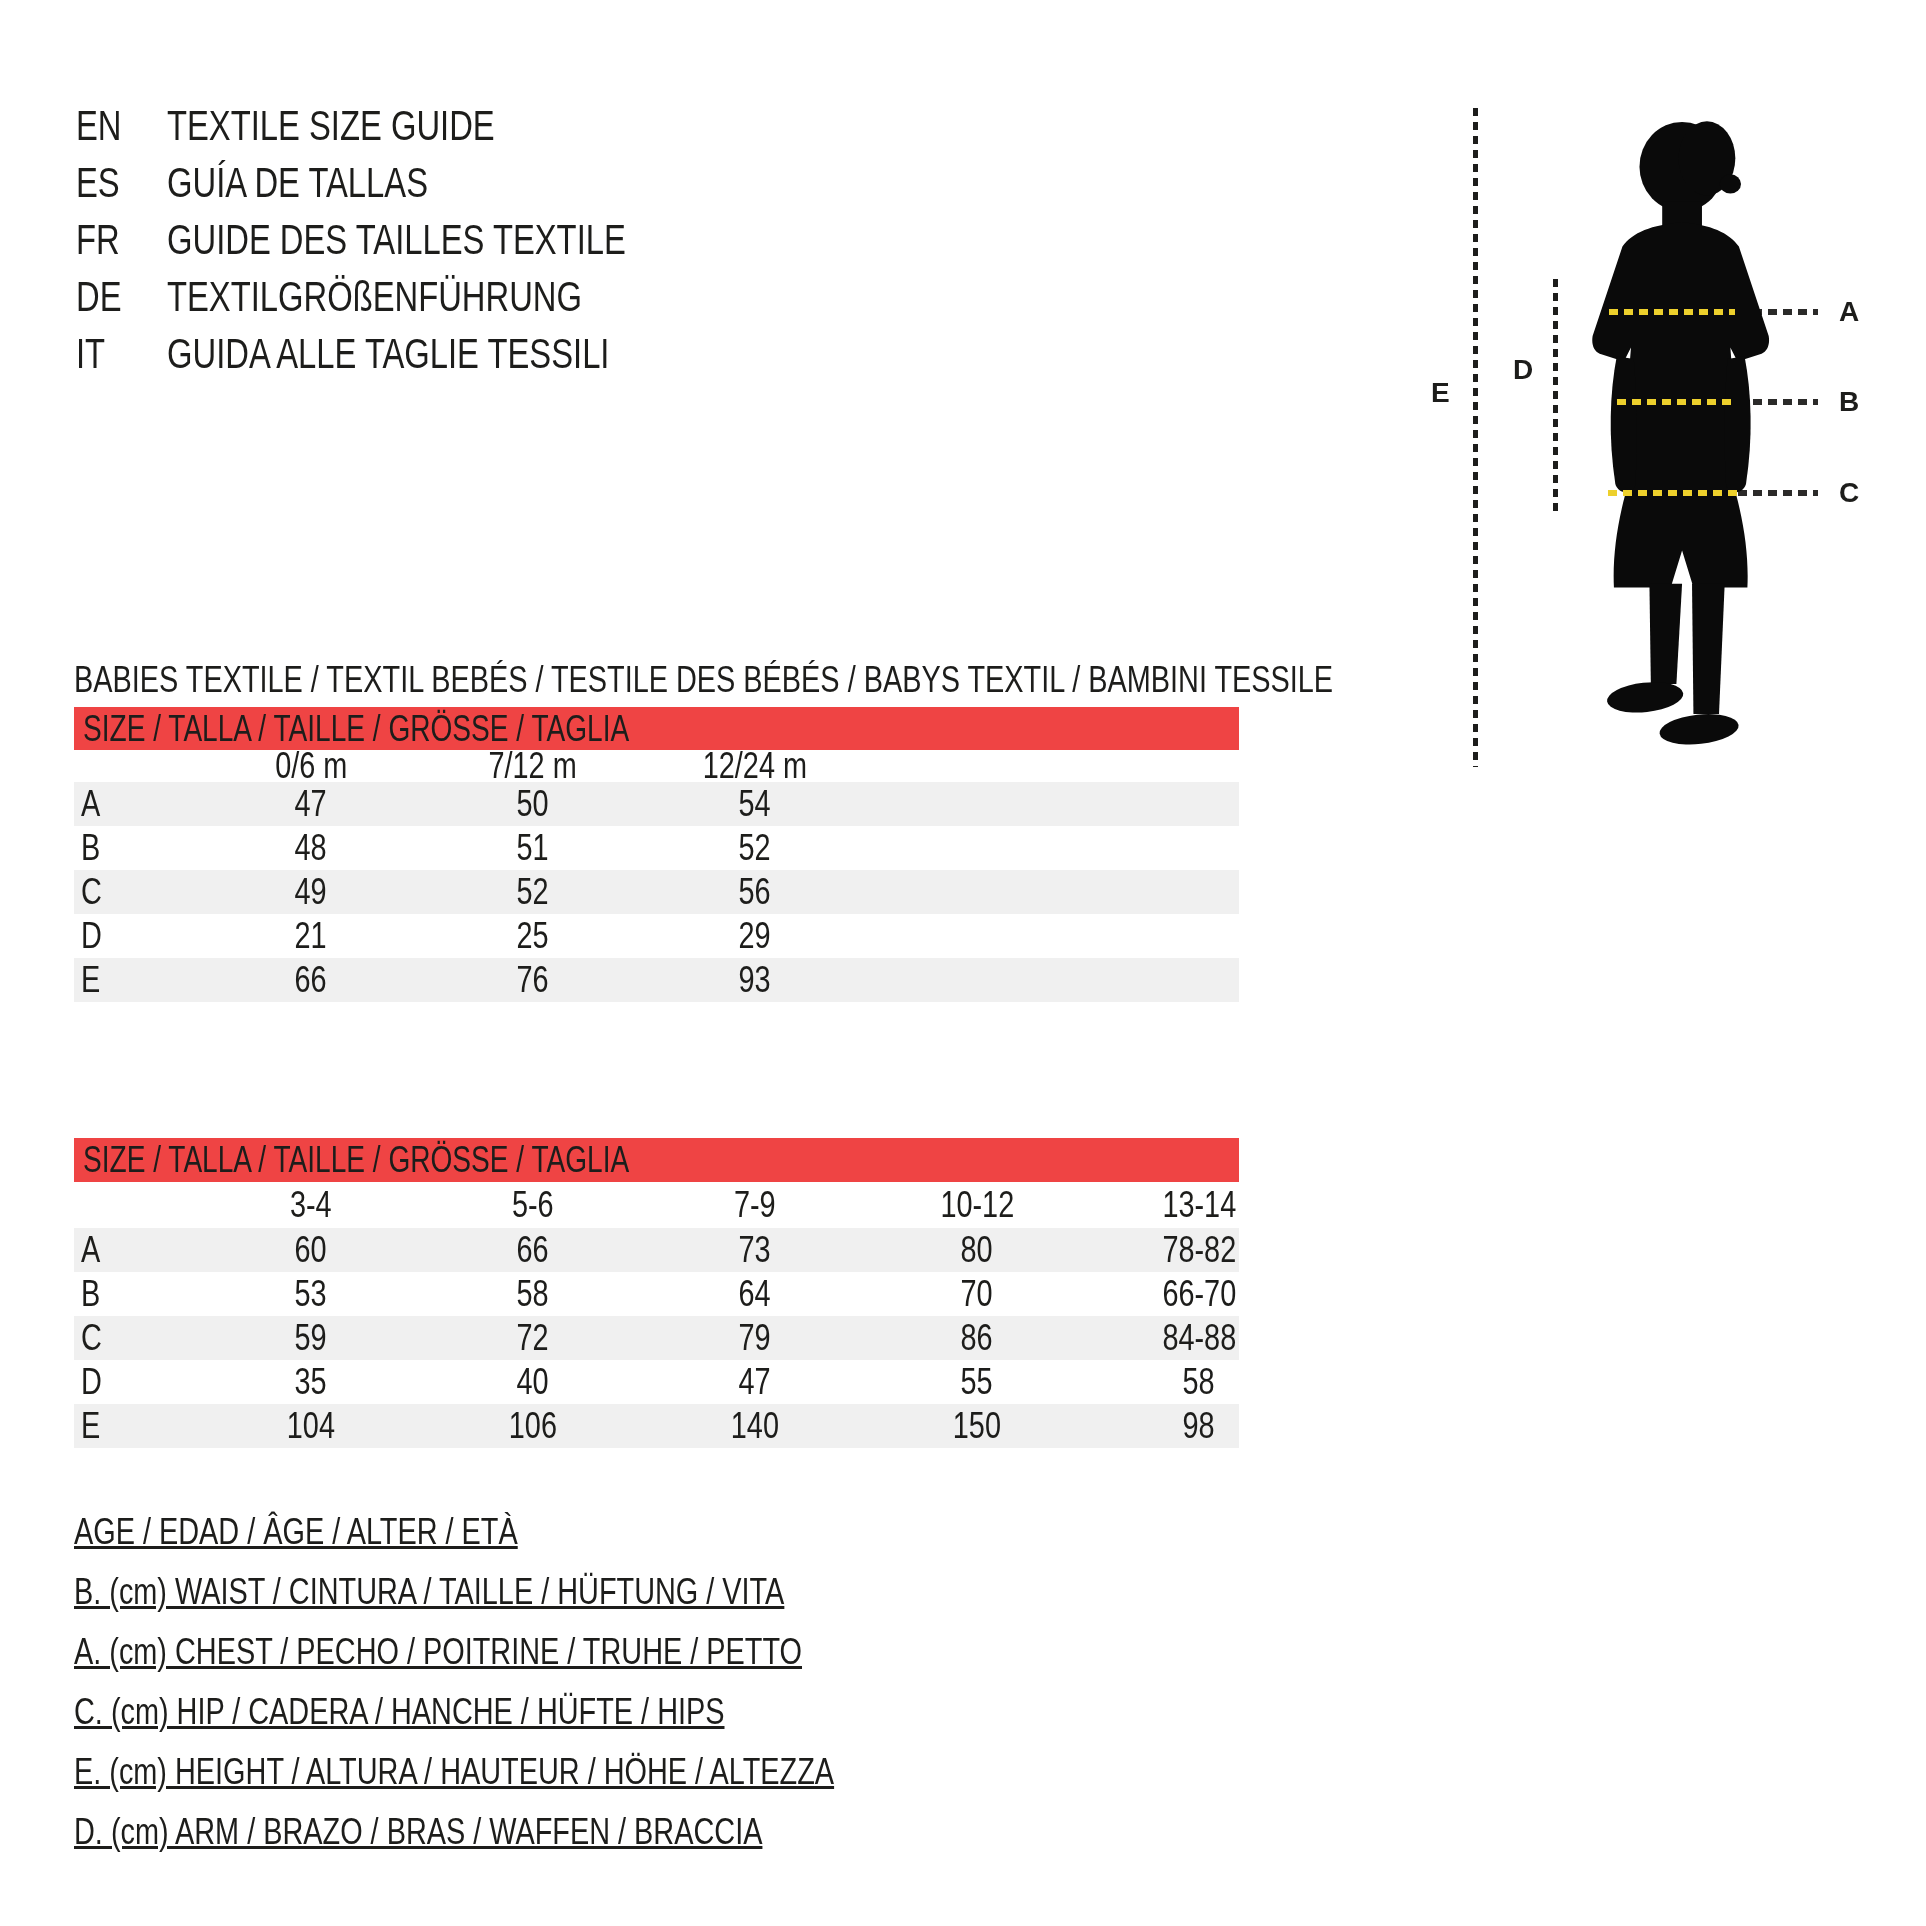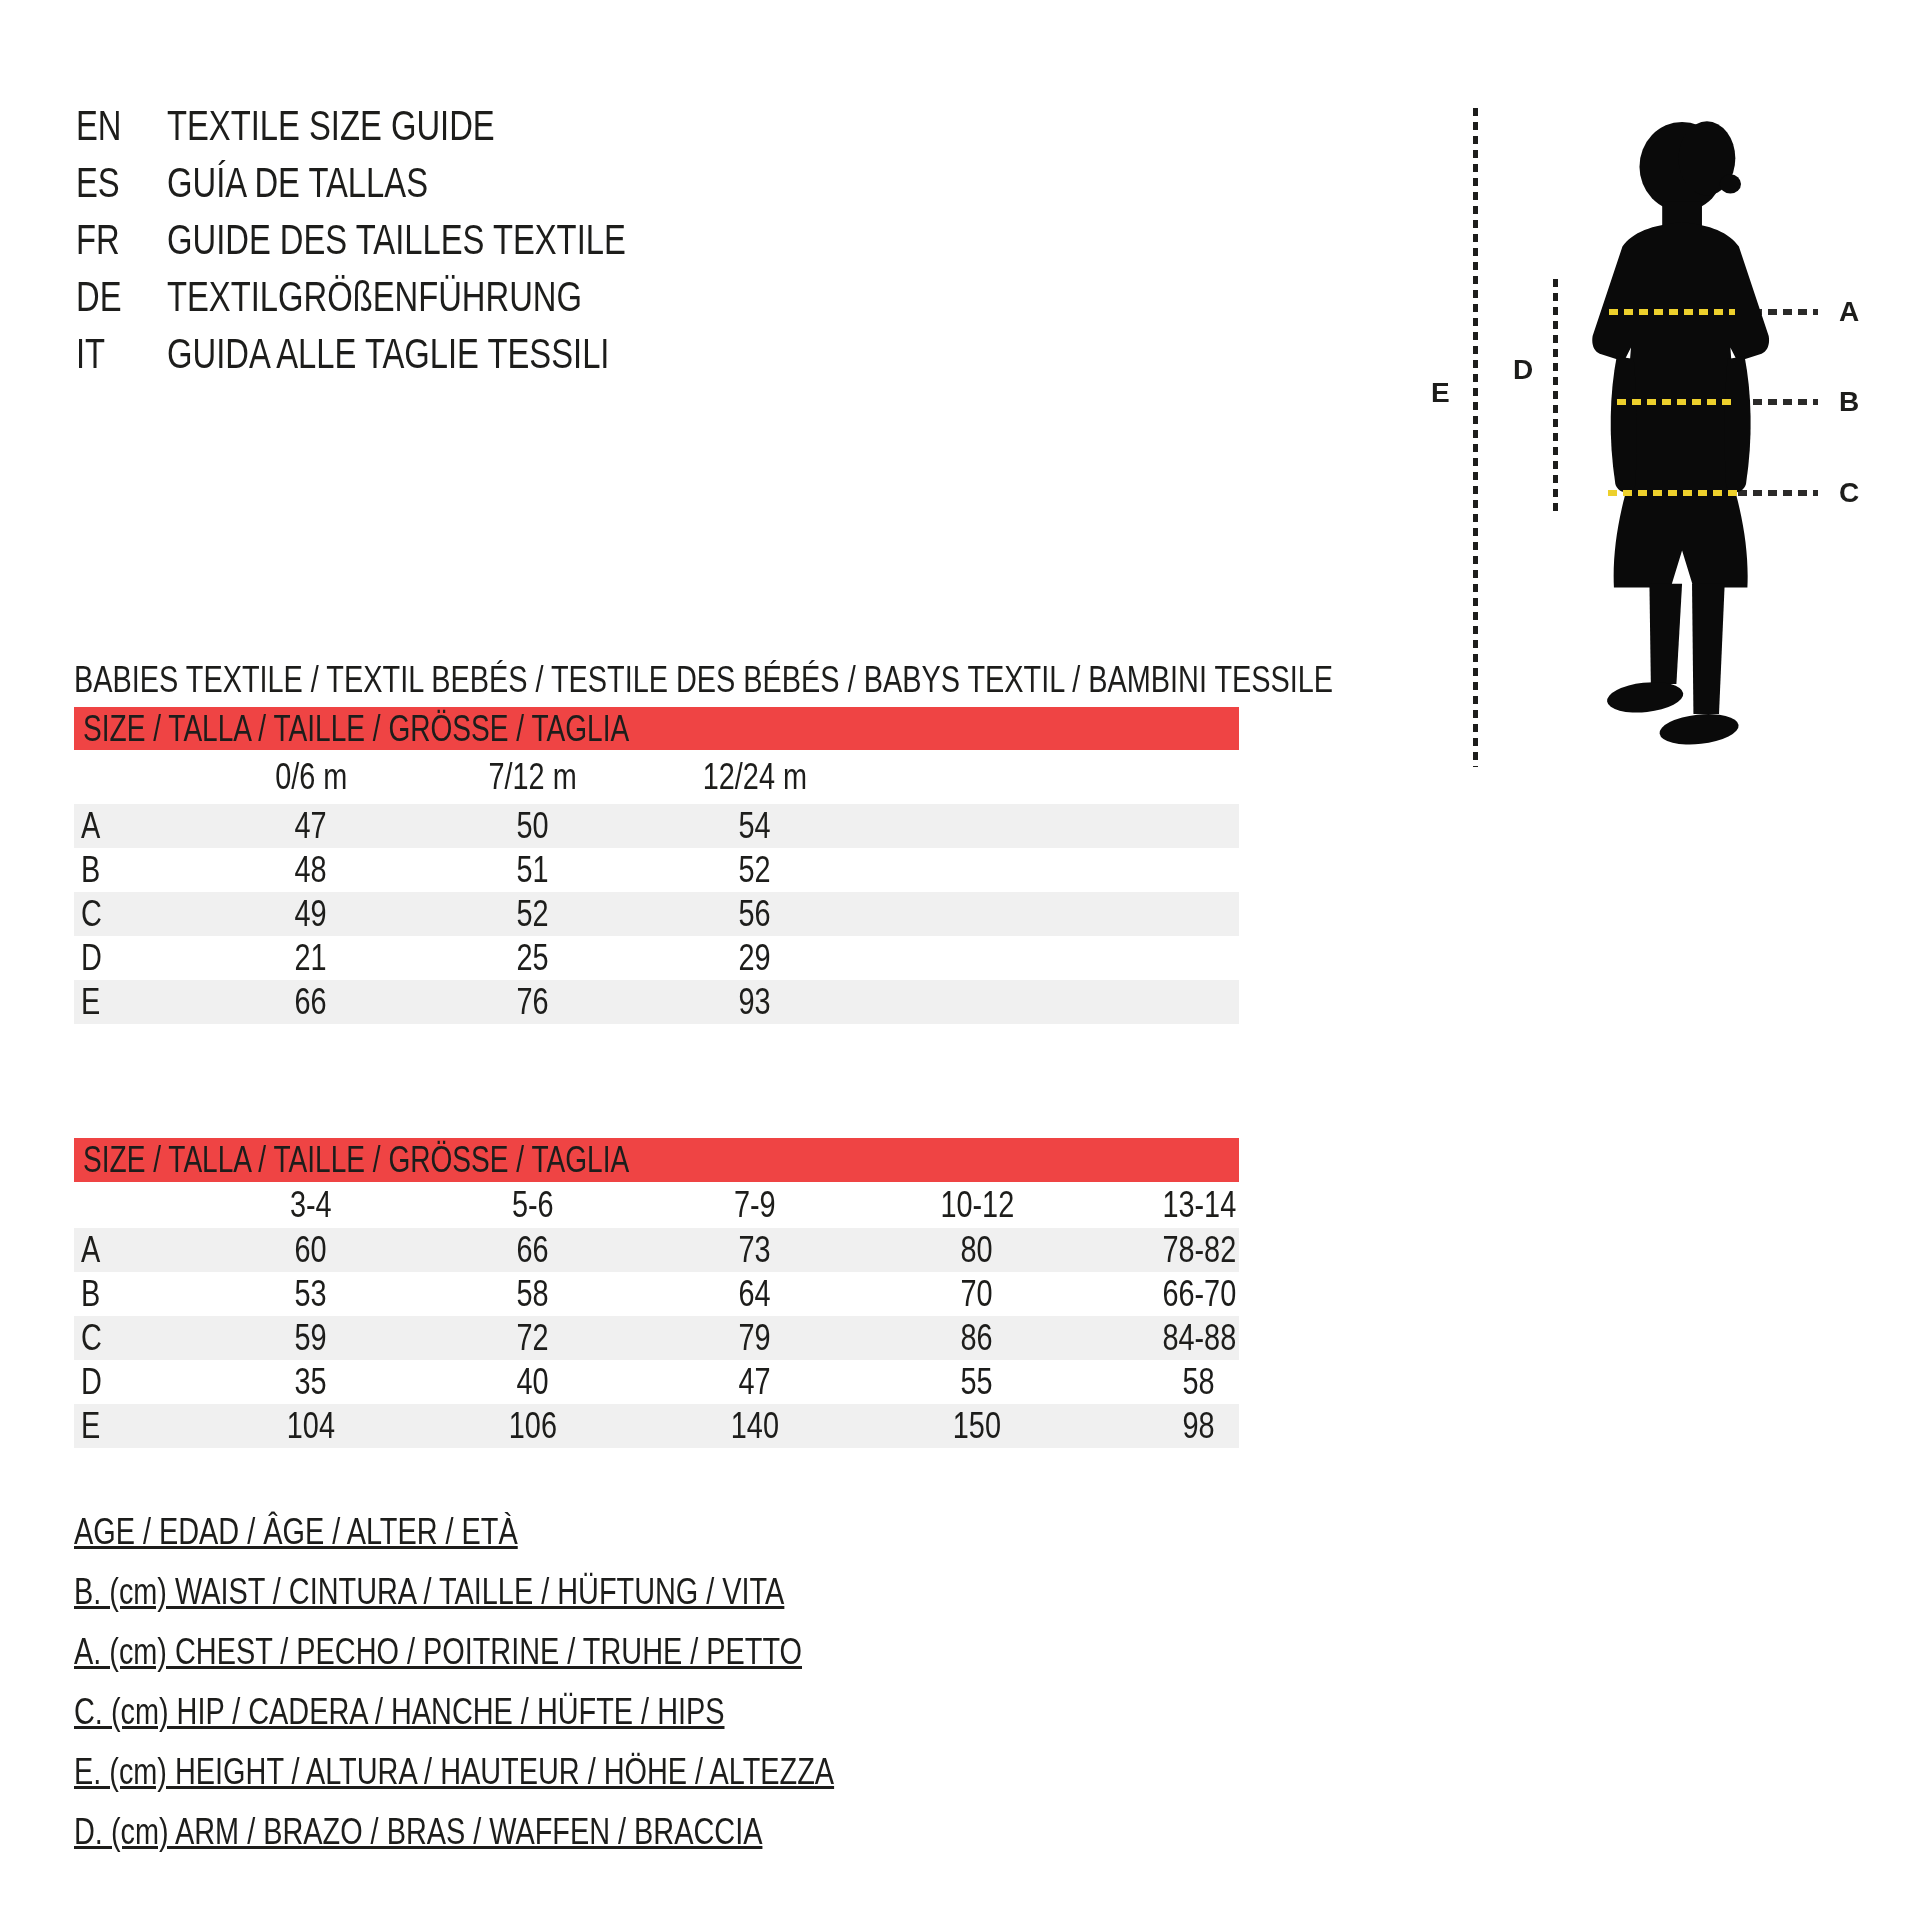--- a/index.html
+++ b/index.html
@@ -27,21 +27,21 @@
   #silhouette{position:absolute;left:1577px;top:106px;z-index:2;}
 
   
   .sec-heading{position:absolute;left:74px;font-size:37px;line-height:38px;}
 
   
   .size-bar{position:absolute;left:74px;width:1165px;background:#ef4444;display:flex;align-items:center;}
   .size-bar .t{margin-left:8.6px;font-size:36px;}
   .tbl{position:absolute;left:74px;width:1165px;}
   .tr{display:flex;align-items:center;height:44px;font-size:37px;}
-  .tr.head{height:54px;}
+  .tr.head{height:32px;}
   .tr.stripe{background:#f0f0f0;}
   .td-l{flex:0 0 126px;width:126px;box-sizing:border-box;padding-left:7.4px;text-align:left;}
   .td{flex:0 0 222px;width:222px;text-align:center;}
 
   
   .legend{position:absolute;left:74px;top:1511px;}
   .legend-row{display:flex;align-items:flex-start;height:60px;font-size:37px;text-decoration:underline;}
 </style>
 </head>
 <body>

